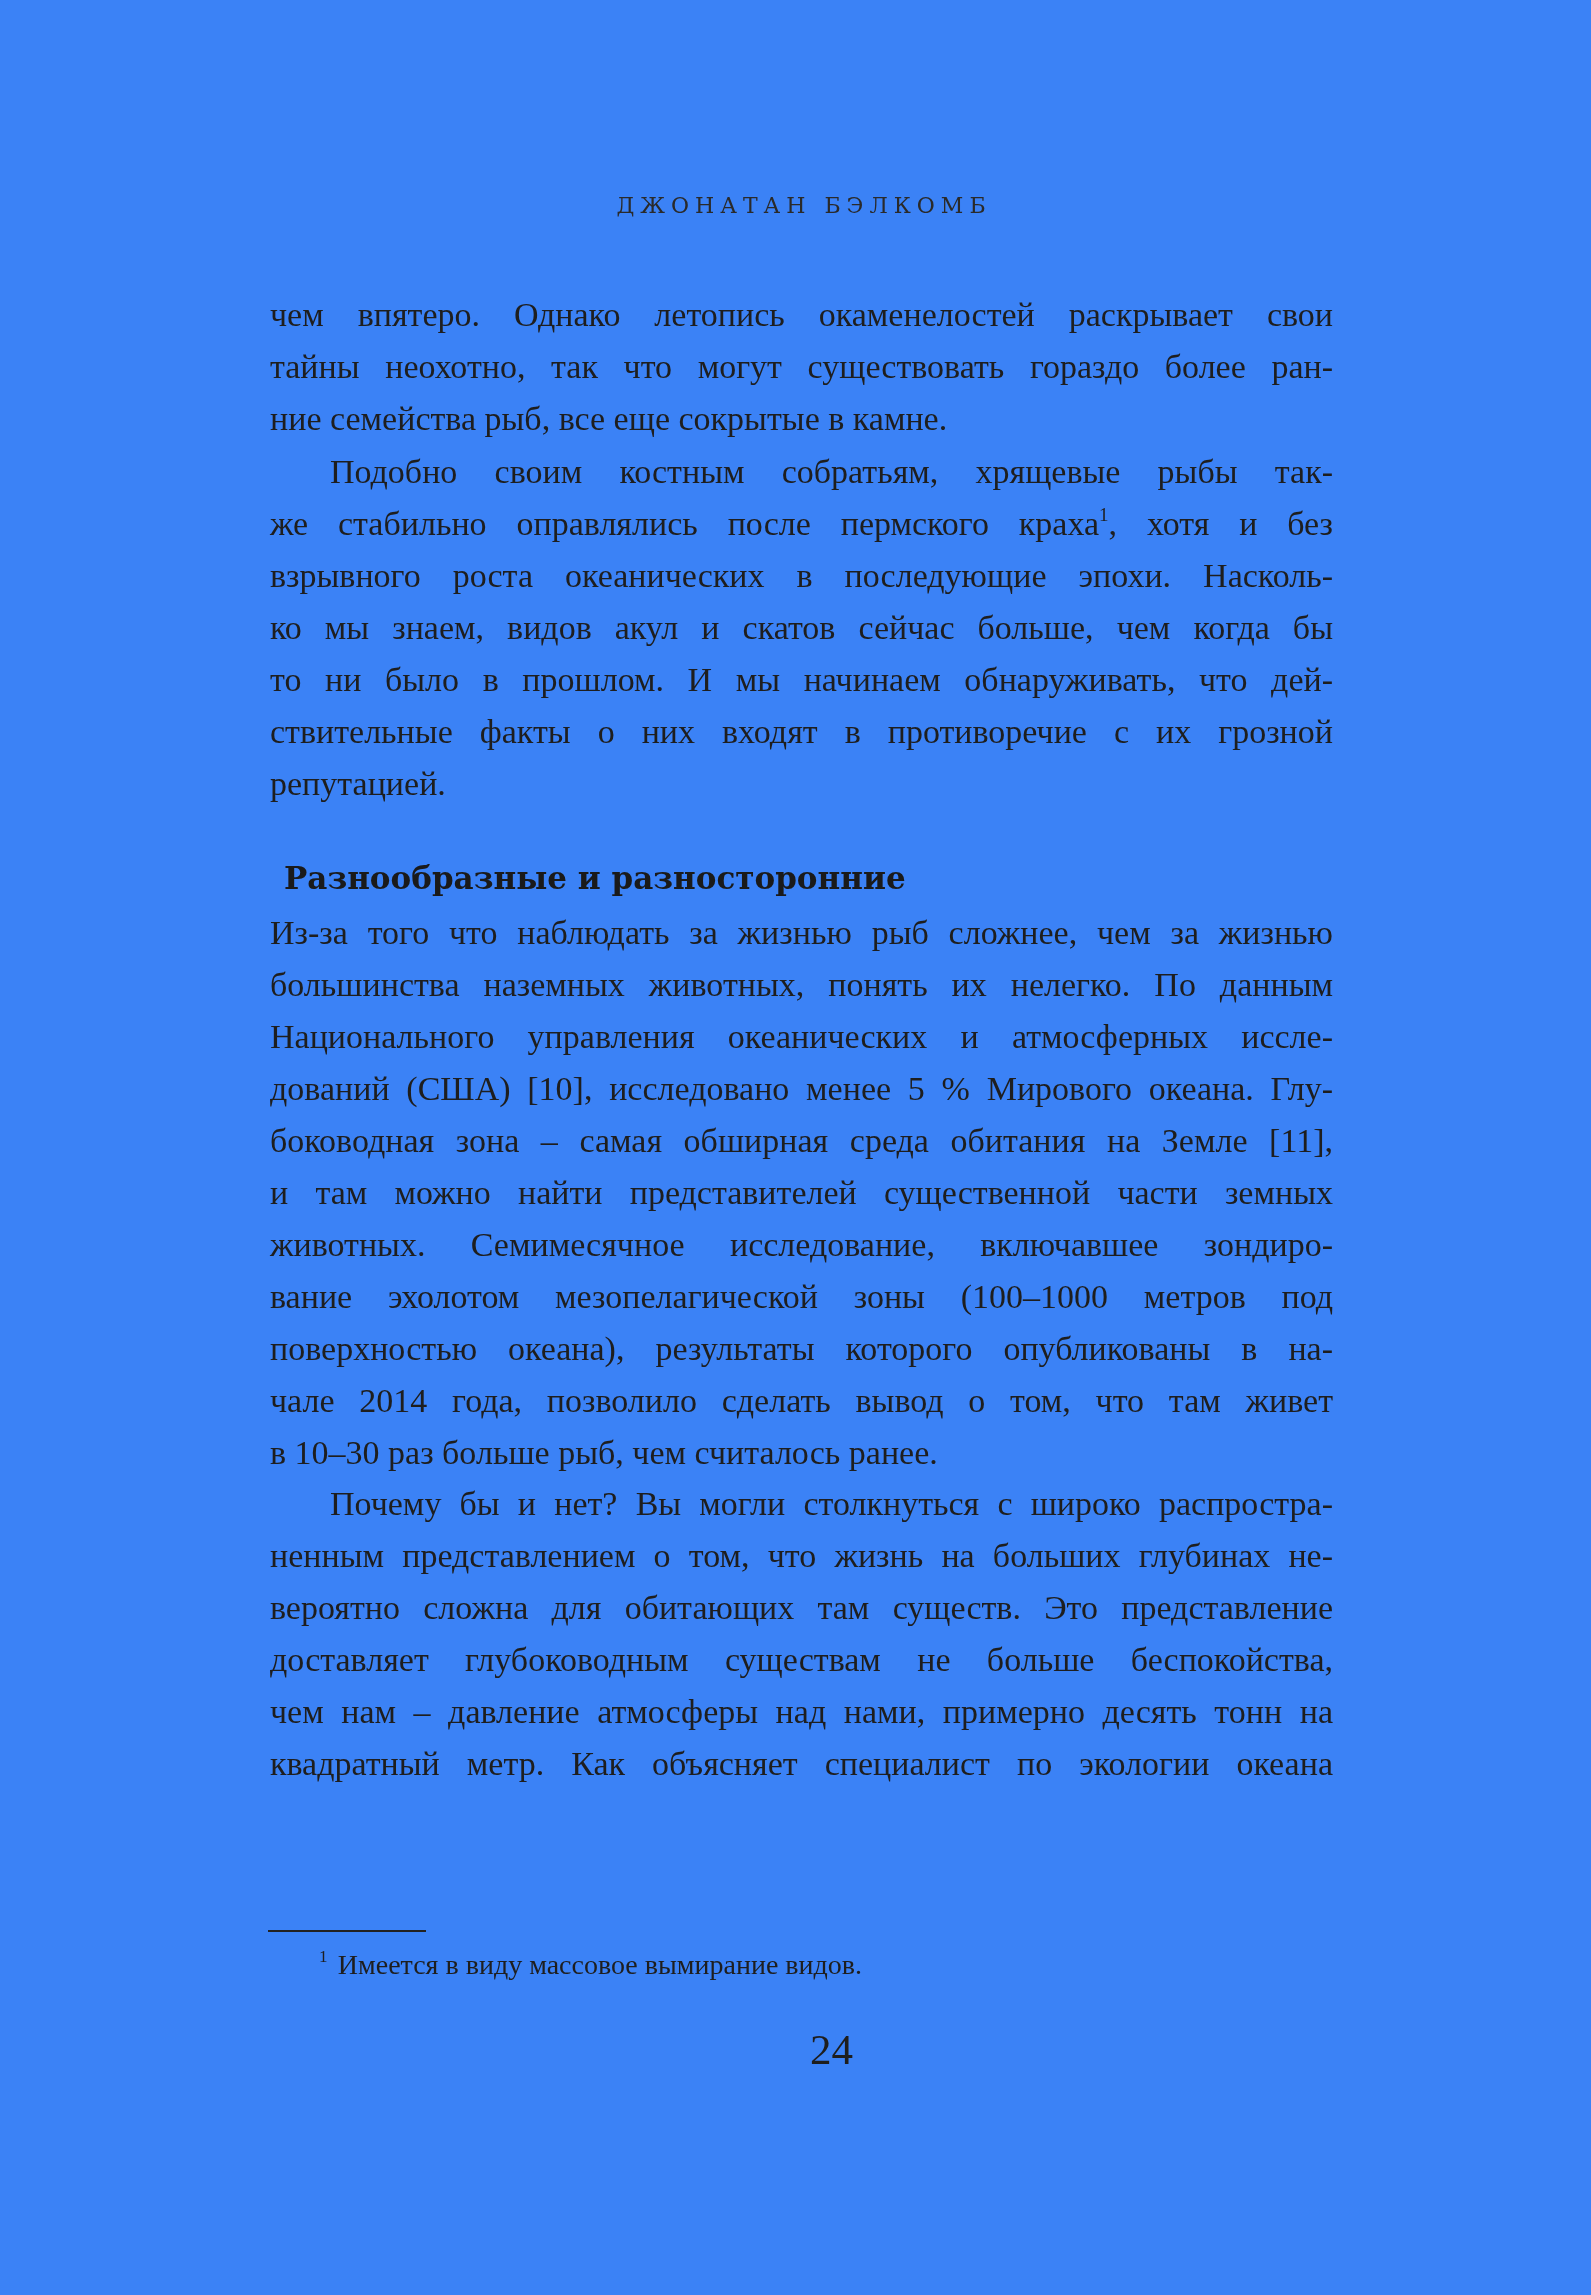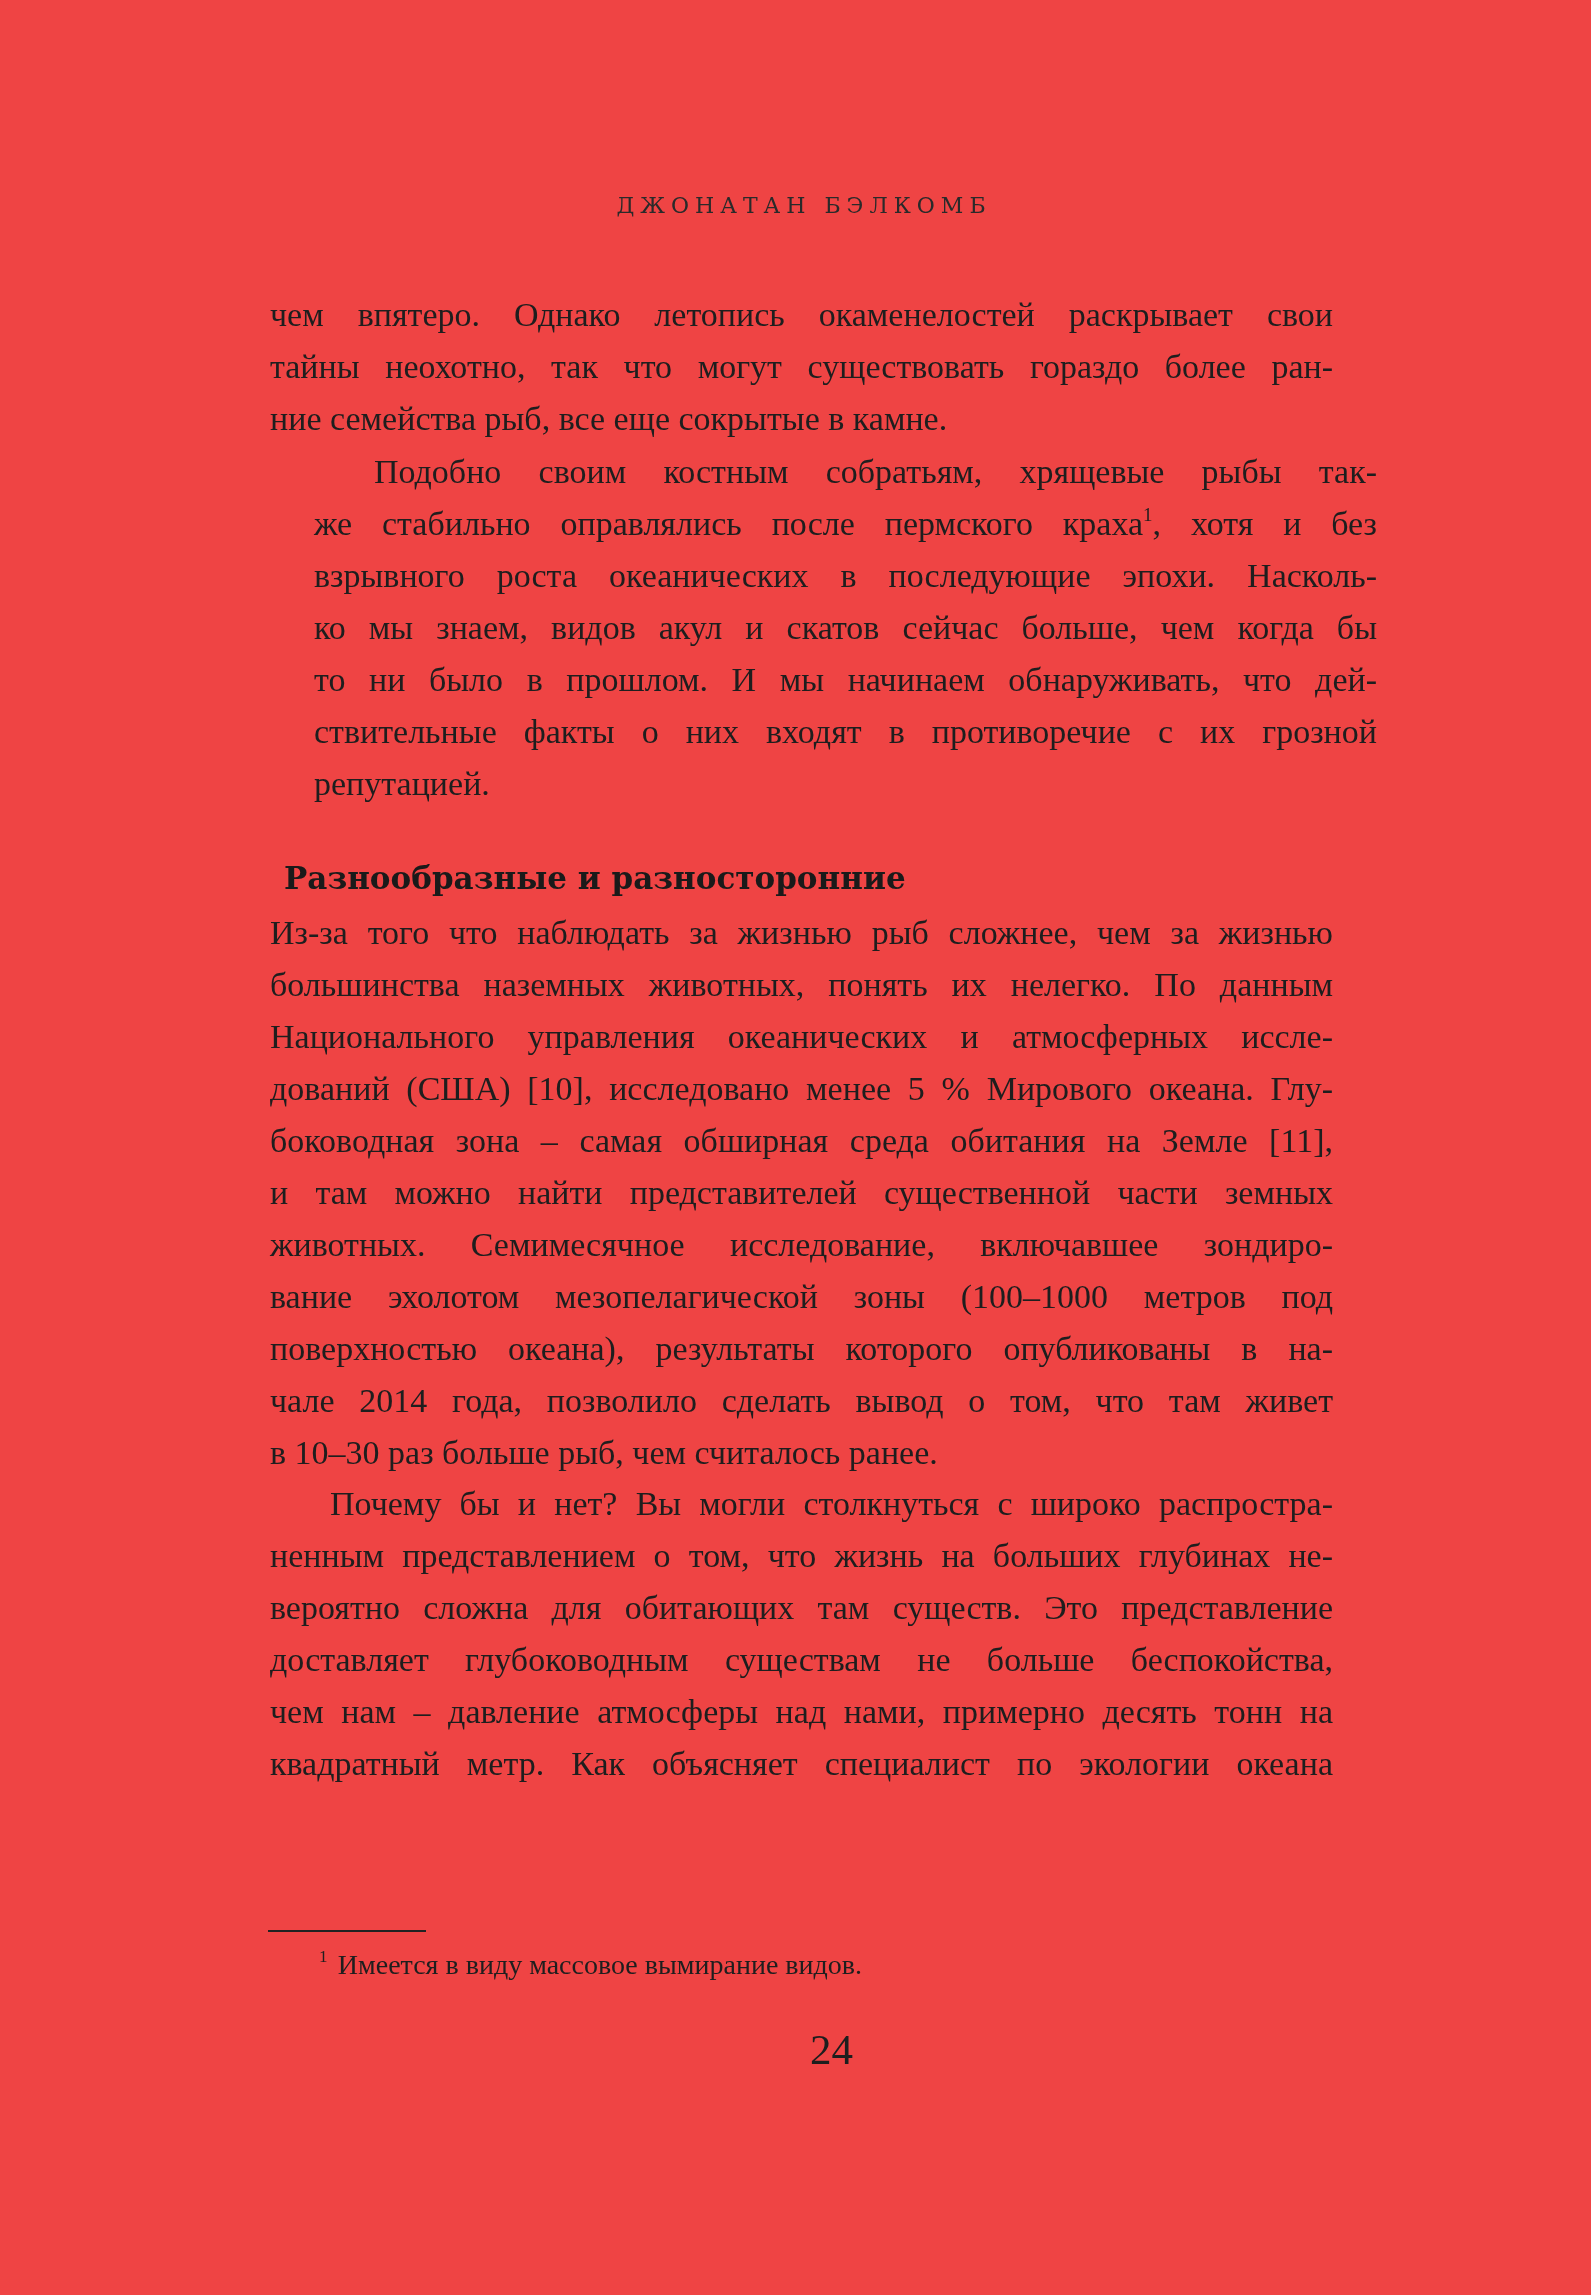--- a/index.html
+++ b/index.html
@@ -1,17 +1,17 @@
 <!DOCTYPE html>
 <html style="font-size:13.7px"><head>
 <meta charset="utf-8">
 <style>
   html, body { margin: 0; padding: 0; background: #ffffff; }
   body { width: 1591px; height: 2295px; position: relative; overflow: hidden; }
-  .page { position: absolute; left: 0; top: 0; width: 1591px; height: 2295px; background: #ef4444; color: #1c1c1c; }
+  .page { position: absolute; left: 0; top: 0; width: 1591px; height: 2295px; background: #3b82f6; color: #1c1c1c; }
   .running-head {
     position: absolute; top: 190px; left: 0; width: 1591px; text-align: center;
     font-family: "DejaVu Serif", serif; font-size: 22px; letter-spacing: 6px; color: #2a2a2a;
     line-height: 31px; padding-left: 17px; box-sizing: border-box;
   }
   .block { position: absolute; left: 270px; width: 1063px; }
   .line {
     font-family: "Liberation Serif", "DejaVu Serif", serif; font-size: 34px; height: 52px; line-height: 52px;
     white-space: nowrap; text-align: justify; text-align-last: justify; color: #1e1e1e;
     overflow: visible;
@@ -40,21 +40,21 @@
 <div class="page">
 
   <div class="running-head">ДЖОНАТАН БЭЛКОМБ</div>
 
   <div class="block" style="top:289px;">
     <div class="line">чем впятеро. Однако летопись окаменелостей раскрывает свои</div>
     <div class="line">тайны неохотно, так что могут существовать гораздо более ран-</div>
     <div class="line last">ние семейства рыб, все еще сокрытые в камне.</div>
   </div>
 
-  <div class="block" style="top:446px;margin-left:44px;">
+  <div class="block" style="top:446px;">
     <div class="line indent">Подобно своим костным собратьям, хрящевые рыбы так-</div>
     <div class="line"><span>же стабильно оправлялись после пермского краха</span><sup class="fn">1</sup><span>, хотя и без</span></div>
     <div class="line">взрывного роста океанических в последующие эпохи. Насколь-</div>
     <div class="line">ко мы знаем, видов акул и скатов сейчас больше, чем когда бы</div>
     <div class="line">то ни было в прошлом. И мы начинаем обнаруживать, что дей-</div>
     <div class="line">ствительные факты о них входят в противоречие с их грозной</div>
     <div class="line last">репутацией.</div>
   </div>
 
   <div class="heading">Разнообразные и разносторонние</div>

